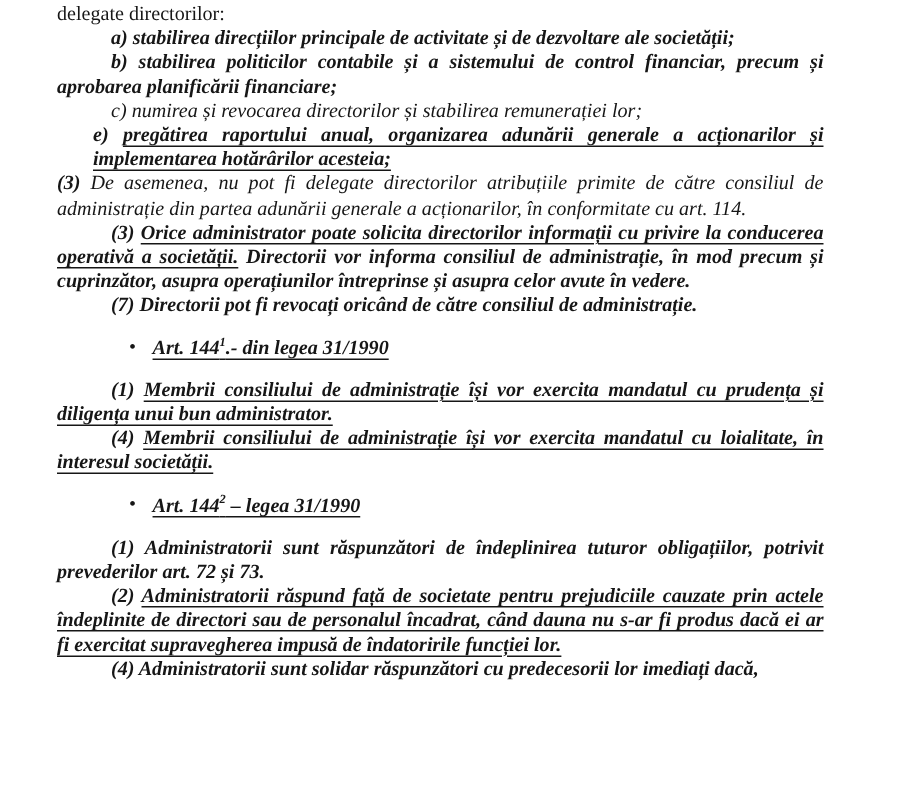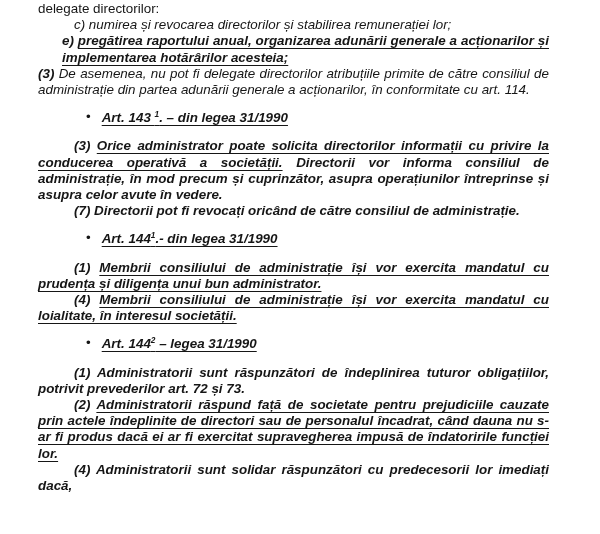--- a/index.html
+++ b/index.html
@@ -2,21 +2,21 @@
 <html><head>
 <meta charset="utf-8">
 <style>
   * { margin: 0; padding: 0; box-sizing: border-box; }
   html, body { width: 600px; height: 534px; overflow: hidden; }
   body { background: #ffffff; }
   .page {
     width: 600px;
     height: 534px;
     padding: 1px 51px 0 38px;
-    font-family: Liberation Sans, sans-serif;
+    font-family: Liberation Serif, serif;
     font-size: 13.4px;
     line-height: 16.2px;
     color: #161616;
     overflow: hidden;
   }
   .para { text-align: justify; }
   .para.indent { text-indent: 36px; }
   .para.hang { margin-left: 24px; }
   .para.bullet {
     margin: 12px 0 12px 48px;
@@ -41,24 +41,25 @@
     vertical-align: super;
     line-height: 0;
   }
 </style>
 </head>
 <body style="background: rgb(255, 255, 255);">
 
 <div class="page">
   <div id="doc" style="color: rgb(22, 22, 22);">
       <p class="para "><span class="">delegate directorilor:</span></p>
+      <p class="para indent"><span class="b i">a) stabilirea direcțiilor principale de activitate și de dezvoltare ale societății;</span></p>
+      <p class="para indent"><span class="b i">b) stabilirea politicilor contabile și a sistemului de control financiar, precum și aprobarea planificării financiare;</span></p>
       <p class="para indent"><span class="i">c) numirea și revocarea directorilor și stabilirea remunerației lor;</span></p>
       <p class="para hang"><span class="b i">e) </span><span class="b i u">pregătirea raportului anual, organizarea adunării generale a acționarilor și implementarea hotărârilor acesteia;</span></p>
       <p class="para "><span class="b i">(3) </span><span class="i">De asemenea, nu pot fi delegate directorilor atribuțiile primite de către consiliul de administrație din partea adunării generale a acționarilor, în conformitate cu art. 114.</span></p>
-      <p class="para  bullet"><span class="dot">•</span><span class="u"><span class="b i">Art. 143 </span><span class="b i s">1</span><span class="b i">. – din legea 31/1990</span></span></p>
       <p class="para indent"><span class="b i">(3) </span><span class="b i u">Orice administrator poate solicita directorilor informații cu privire la conducerea operativă a societății.</span><span class="b i"> Directorii vor informa consiliul de administrație, în mod precum și cuprinzător, asupra operațiunilor întreprinse și asupra celor avute în vedere.</span></p>
       <p class="para indent"><span class="b i">(7) Directorii pot fi revocați oricând de către consiliul de administrație.</span></p>
       <p class="para  bullet"><span class="dot">•</span><span class="u"><span class="b i">Art. 144</span><span class="b i s">1</span><span class="b i">.- din legea 31/1990</span></span></p>
       <p class="para indent"><span class="b i">(1) </span><span class="b i u">Membrii consiliului de administrație își vor exercita mandatul cu prudența și diligența unui bun administrator.</span></p>
       <p class="para indent"><span class="b i">(4) </span><span class="b i u">Membrii consiliului de administrație își vor exercita mandatul cu loialitate, în interesul societății.</span></p>
       <p class="para  bullet"><span class="dot">•</span><span class="u"><span class="b i">Art. 144</span><span class="b i s">2</span><span class="b i"> – legea 31/1990</span></span></p>
       <p class="para indent"><span class="b i">(1) Administratorii sunt răspunzători de îndeplinirea tuturor obligațiilor, potrivit prevederilor art. 72 și 73.</span></p>
       <p class="para indent"><span class="b i">(2) </span><span class="b i u">Administratorii răspund față de societate pentru prejudiciile cauzate prin actele îndeplinite de directori sau de personalul încadrat, când dauna nu s-ar fi produs dacă ei ar fi exercitat supravegherea impusă de îndatoririle funcției lor.</span></p>
       <p class="para indent"><span class="b i">(4) Administratorii sunt solidar răspunzători cu predecesorii lor imediați dacă,</span></p>
     </div>

